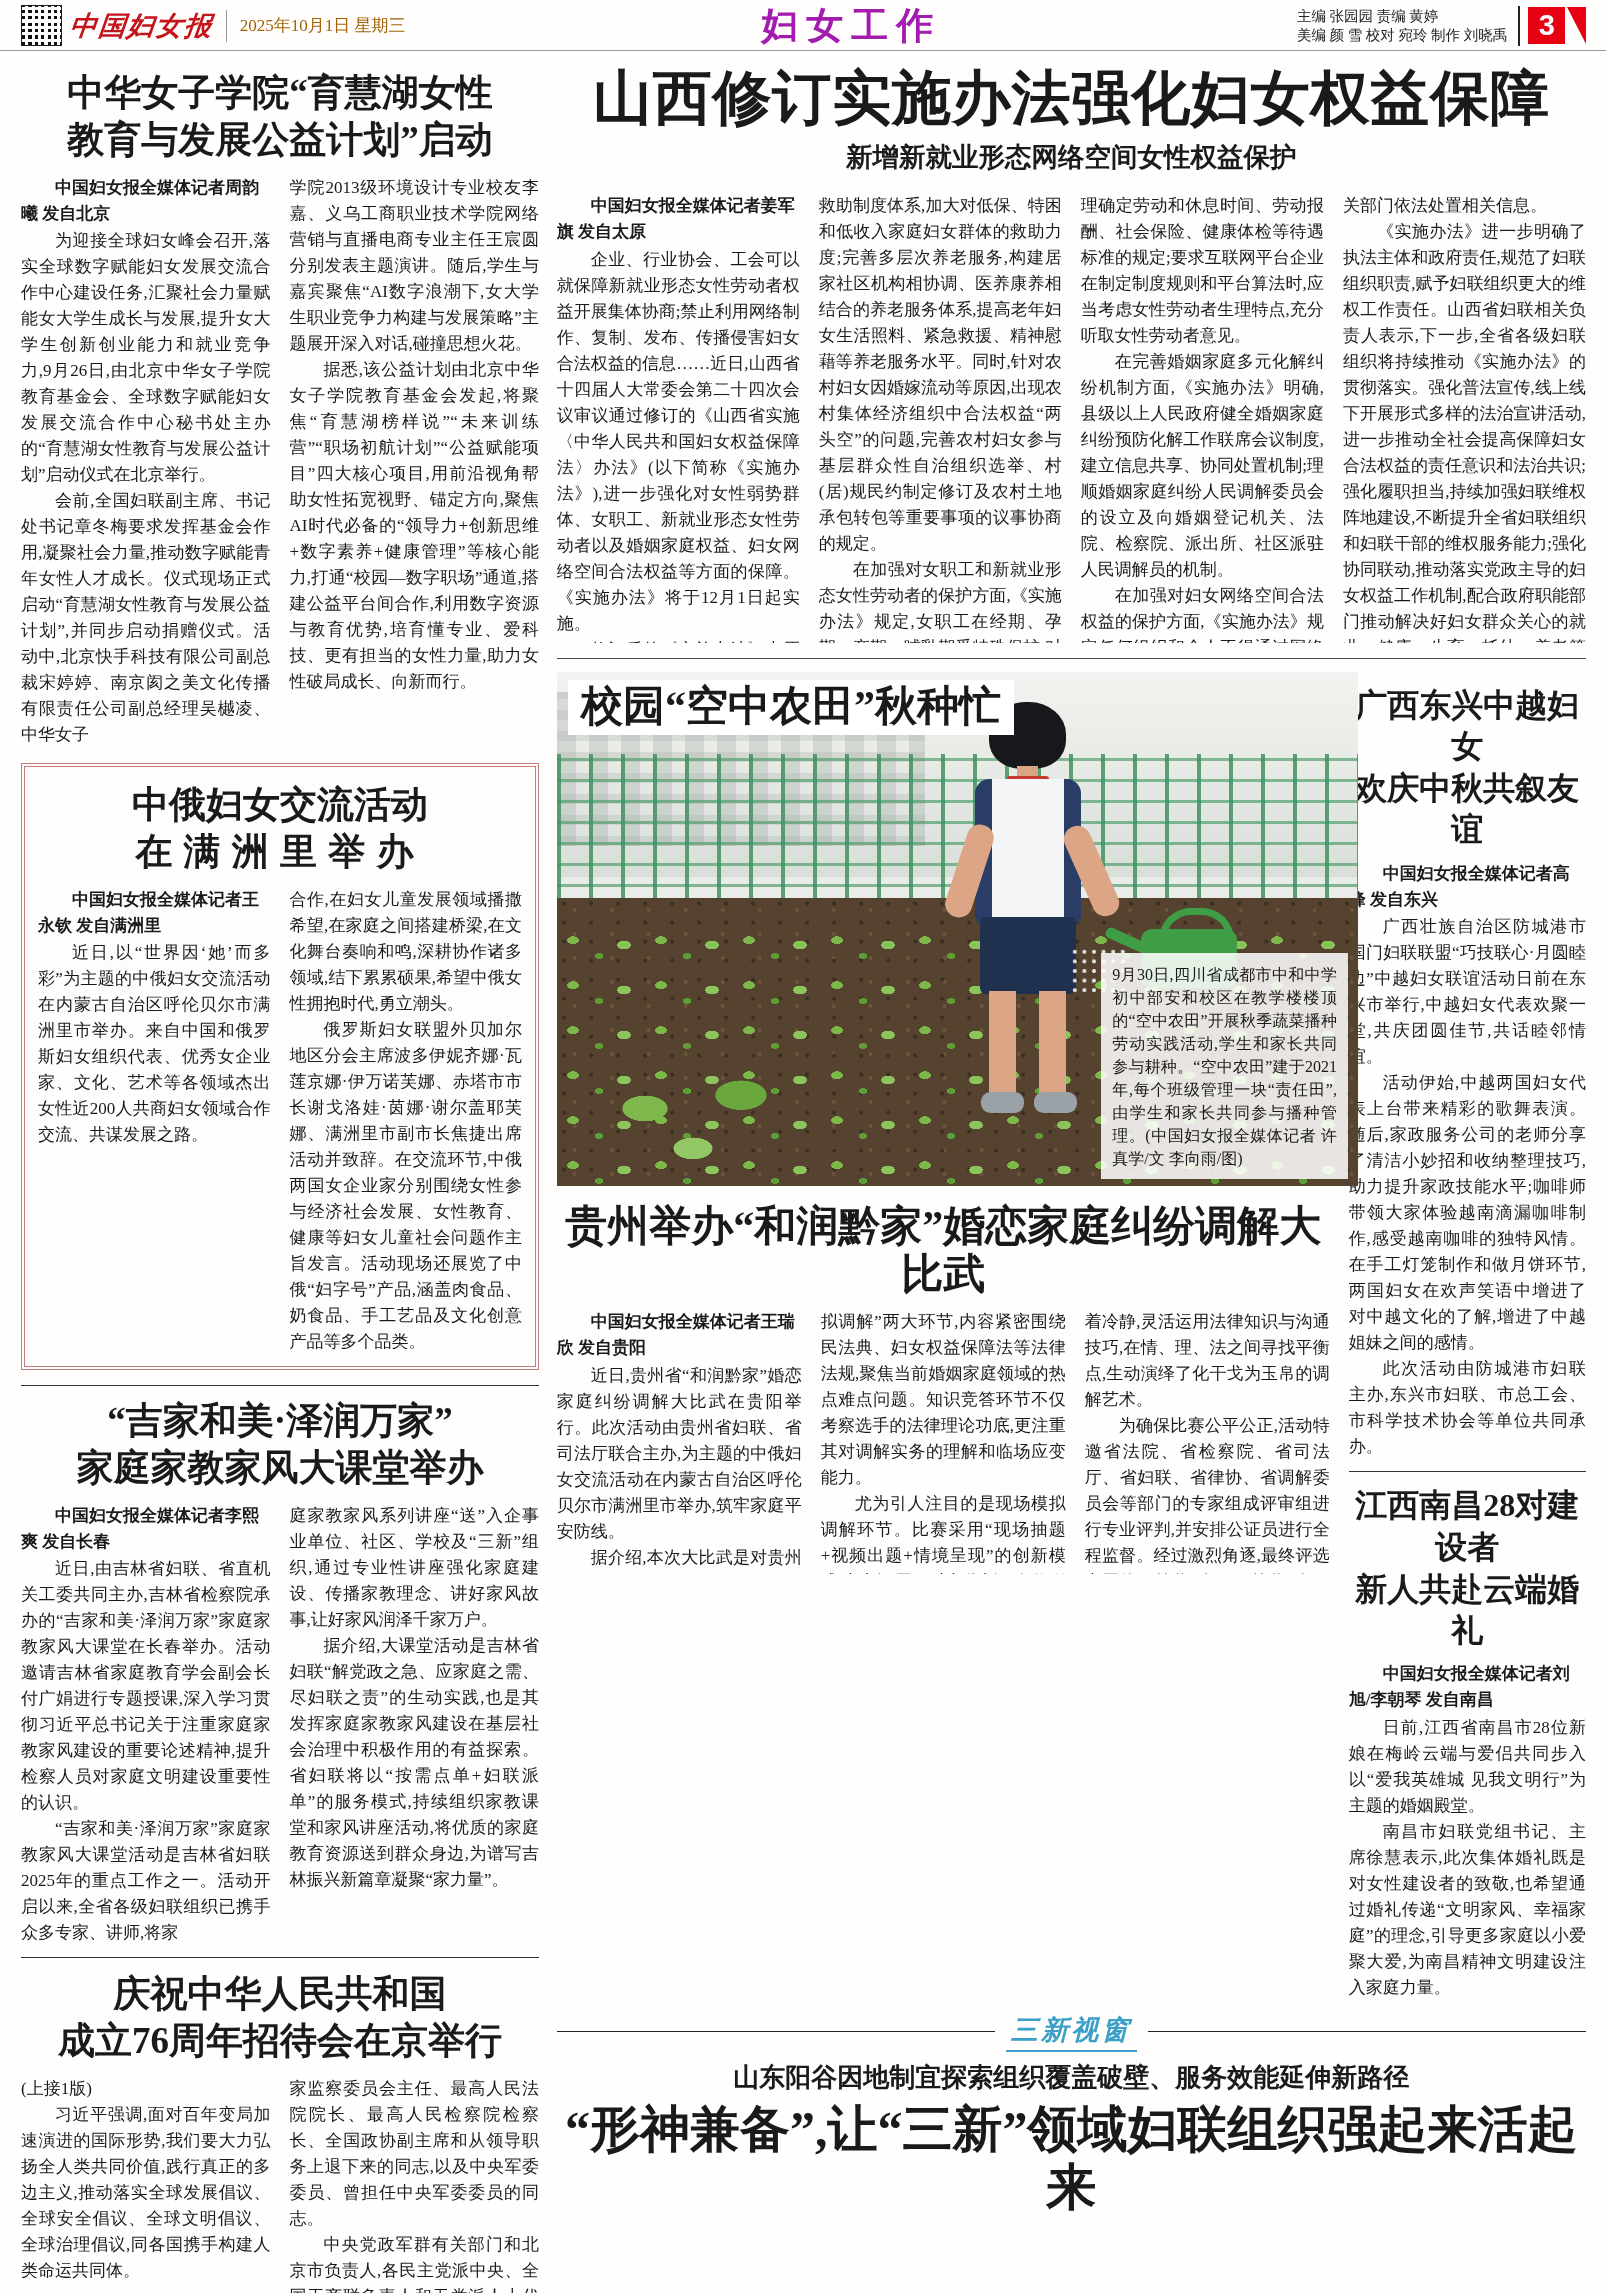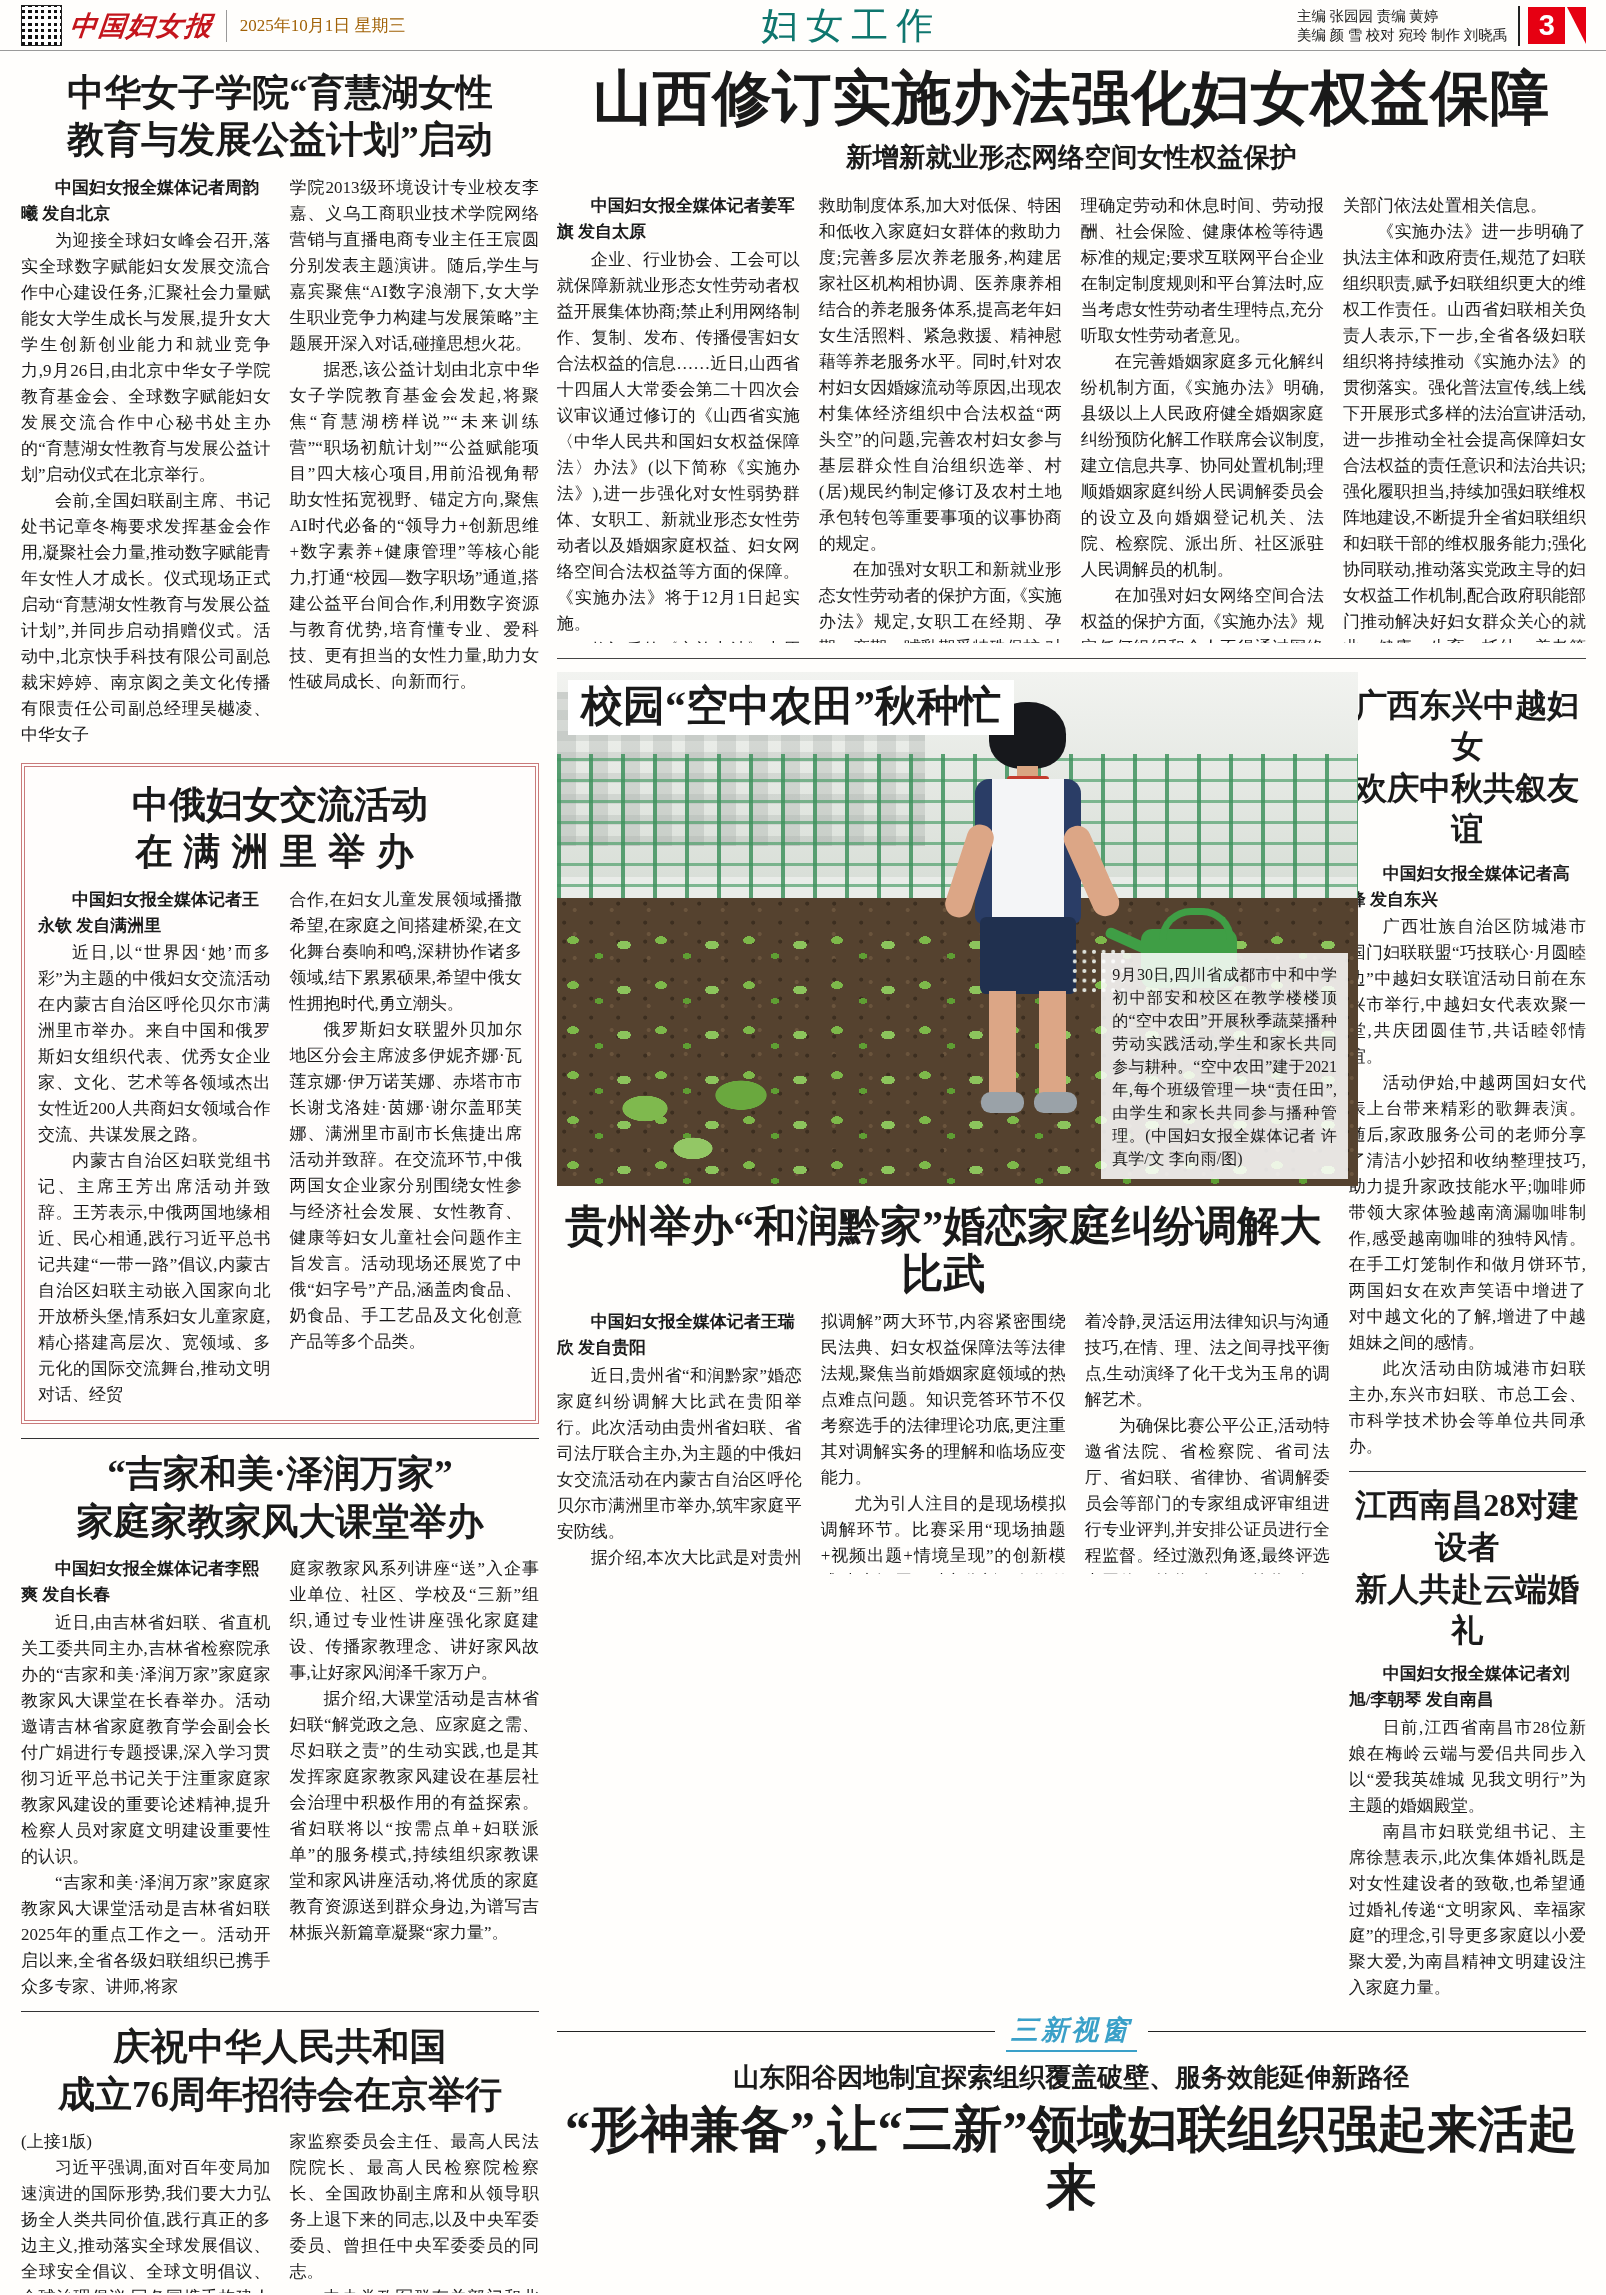--- a/index.html
+++ b/index.html
@@ -7,21 +7,21 @@
   .page{width:1607px;height:2295px;overflow:hidden;background:#fffefc;box-sizing:border-box;}
   
   header{height:51px;display:flex;align-items:center;padding:4.8px 21px 3.2px;box-sizing:border-box;border-bottom:0.8px solid #9a9a9a;}
   .qr{width:39px;height:39px;margin-right:8px;background:
       repeating-linear-gradient(0deg,#111 0 3.2px,#fff 3.2px 6.4px),
       repeating-linear-gradient(90deg,#111 0 3.2px,#fff 3.2px 6.4px);
       background-blend-mode:lighten;border:0.8px solid #222;}
   .logo{color:#c4151c;font-size:27px;font-weight:bold;font-style:italic;letter-spacing:1.6px;transform:skewX(-6deg);white-space:nowrap;}
   .vsep{width:0.8px;height:32px;background:#999;margin:0 13px;}
   .date{font-size:17px;color:#a16207;white-space:nowrap;}
-  .section-title{flex:1;text-align:center;color:#0f766e;font-size:37px;font-weight:400;letter-spacing:8px;font-family:"Liberation Serif",serif;}
+  .section-title{flex:1;text-align:center;color:#a21caf;font-size:37px;font-weight:700;letter-spacing:8px;font-family:"Liberation Serif",serif;}
   .staff{font-size:14.5px;line-height:19px;color:#222;text-align:left;margin-right:11.2px;white-space:nowrap;}
   .pagebox{display:flex;align-items:center;border-left:2.4px solid #222;padding-left:8px;height:40px;}
   .pagenum{display:inline-block;width:37px;height:37px;background:#e60012;color:#fff;font-size:29px;font-weight:bold;text-align:center;line-height:37px;font-family:"Liberation Sans",sans-serif;}
   .pageflag{width:0;height:0;border-top:37px solid #e60012;border-left:19px solid transparent;margin-left:1.6px;}
   
   .content{display:flex;gap:17.7px;padding:9.6px 21px 0;box-sizing:border-box;height:2242px;}
   .left-rail{width:518px;flex:0 0 518px;overflow:hidden;}
   .right-area{flex:1;overflow:hidden;}
   .rail-divider{border:none;border-top:1.2px solid #333;margin:11.2px 0;}
   
@@ -150,21 +150,20 @@
       <article class="redbox">
         <h2 class="h-left">
           <span class="h-sub-line">中俄妇女交流活动</span>
           <span class="h-sub-line spread">在满洲里举办</span>
         </h2>
         <div class="cols2">
           <div>
             <div class="byline">中国妇女报全媒体记者王永钦 发自满洲里</div>
             <div>
                 <p>近日,以“世界因‘她’而多彩”为主题的中俄妇女交流活动在内蒙古自治区呼伦贝尔市满洲里市举办。来自中国和俄罗斯妇女组织代表、优秀女企业家、文化、艺术等各领域杰出女性近200人共商妇女领域合作交流、共谋发展之路。</p>
-                <p>内蒙古自治区妇联党组书记、主席王芳出席活动并致辞。王芳表示,中俄两国地缘相近、民心相通,践行习近平总书记共建“一带一路”倡议,内蒙古自治区妇联主动嵌入国家向北开放桥头堡,情系妇女儿童家庭,精心搭建高层次、宽领域、多元化的国际交流舞台,推动文明对话、经贸</p>
               </div>
           </div>
           <div class="cont">
               <p>合作,在妇女儿童发展领域播撒希望,在家庭之间搭建桥梁,在文化舞台奏响和鸣,深耕协作诸多领域,结下累累硕果,希望中俄女性拥抱时代,勇立潮头。</p>
               <p>俄罗斯妇女联盟外贝加尔地区分会主席波多伊妮齐娜·瓦莲京娜·伊万诺芙娜、赤塔市市长谢戈洛娃·茵娜·谢尔盖耶芙娜、满洲里市副市长焦捷出席活动并致辞。在交流环节,中俄两国女企业家分别围绕女性参与经济社会发展、女性教育、健康等妇女儿童社会问题作主旨发言。活动现场还展览了中俄“妇字号”产品,涵盖肉食品、奶食品、手工艺品及文化创意产品等多个品类。</p>
             </div>
         </div>
       </article>
 
       <hr class="rail-divider">

